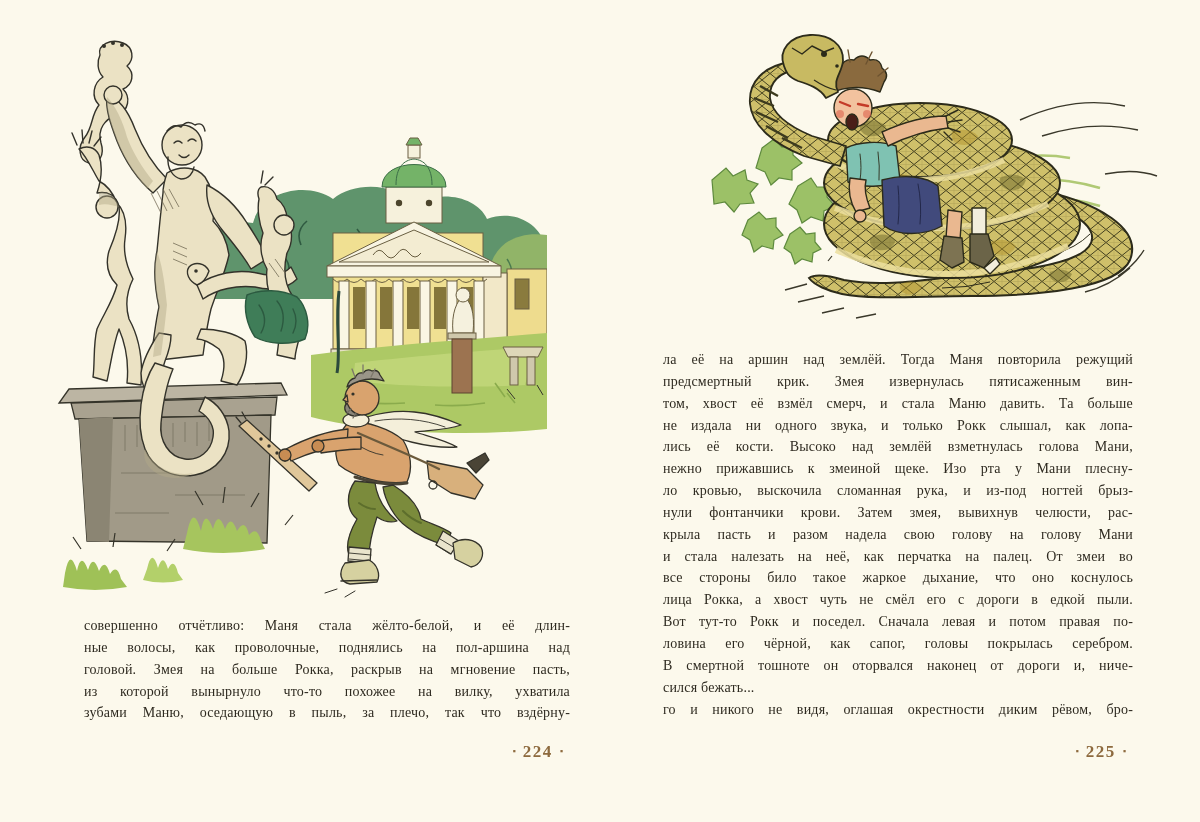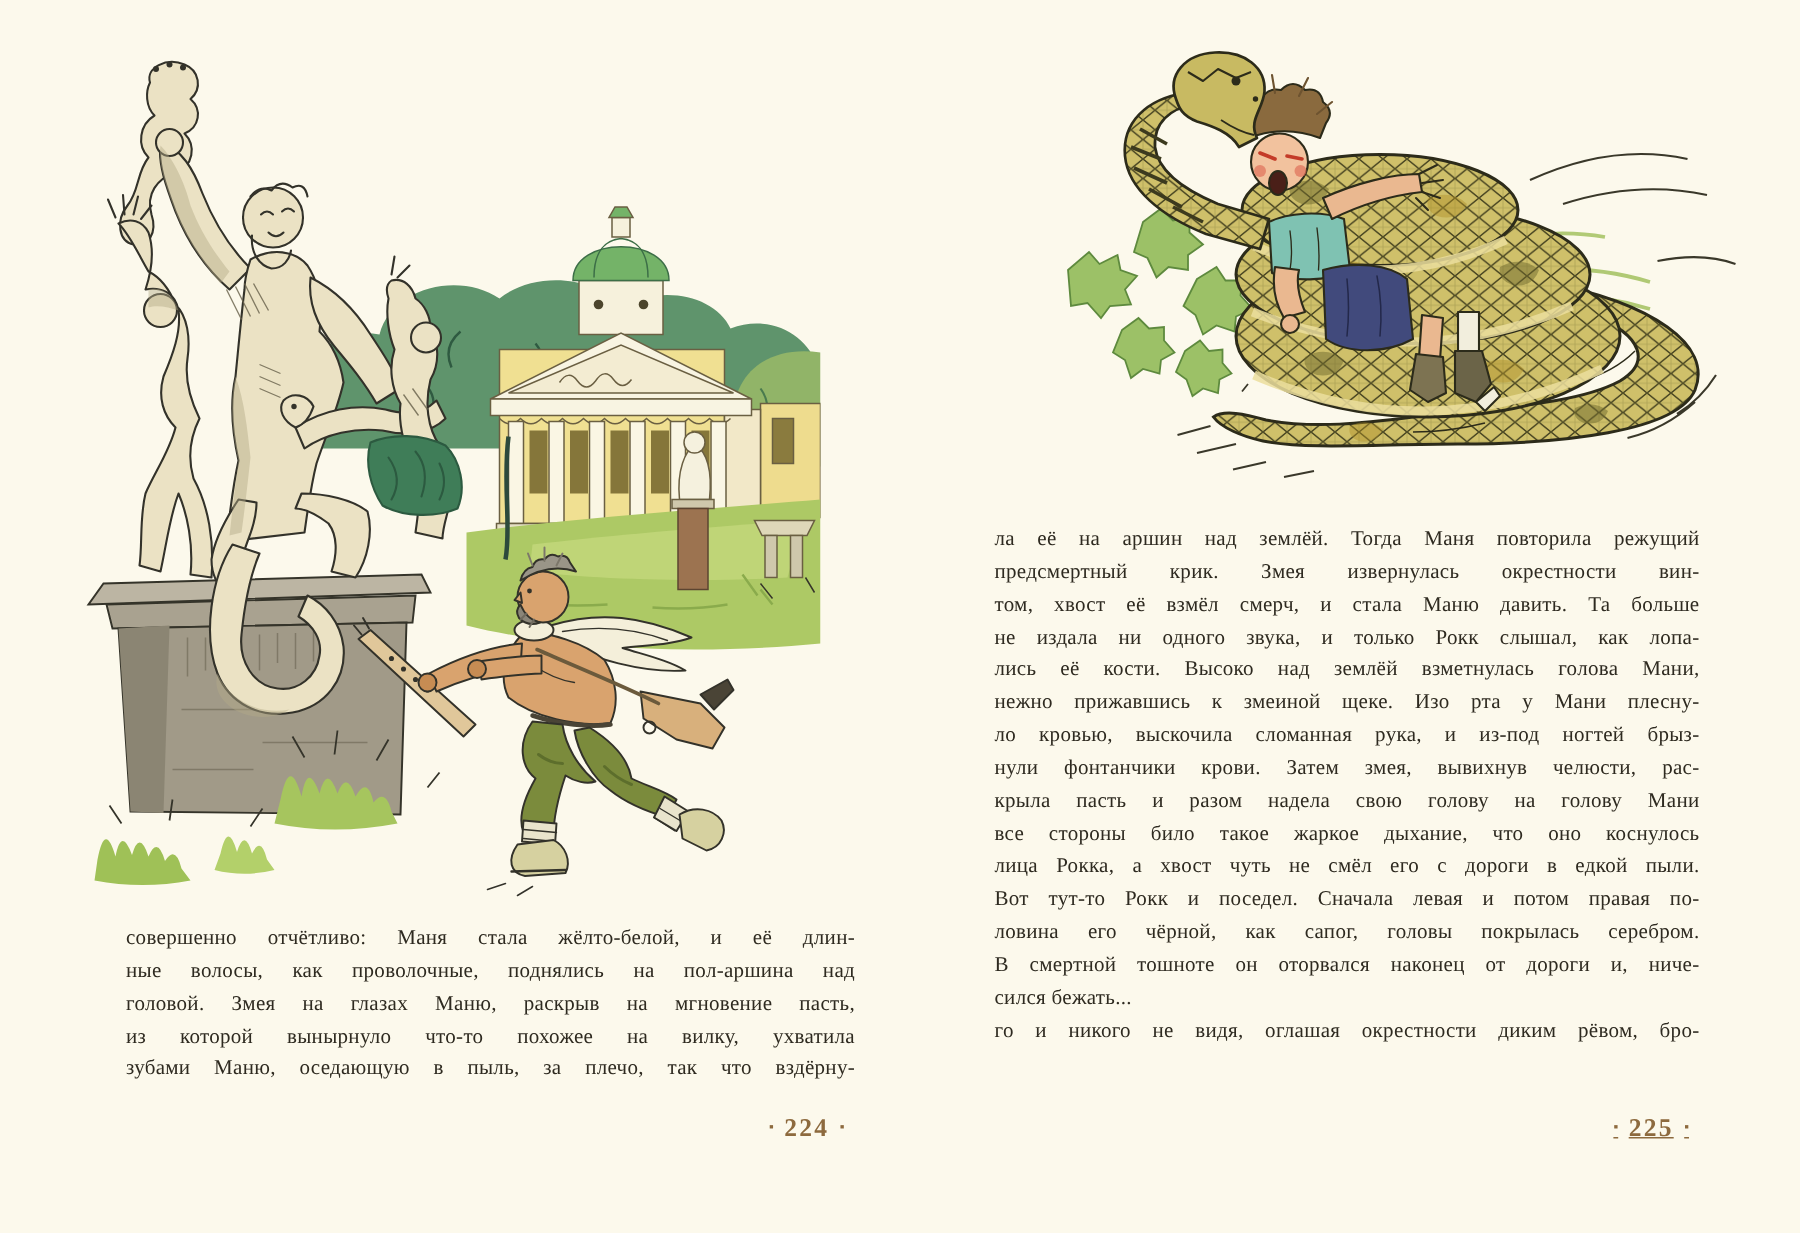--- a/index.html
+++ b/index.html
@@ -9,21 +9,21 @@
   #illu-left{left:55px;top:33px;width:492px;height:577px;}
   #illu-right{left:690px;top:28px;width:480px;height:308px;}
   .textblock{position:absolute;color:var(--ink,#2e2a20);font-size:14px;line-height:21.85px;letter-spacing:0.2px;}
   #text-left{left:84px;top:615px;width:486px;}
   #text-right{left:663px;top:349px;width:470px;}
   .tline{text-align:justify;text-align-last:justify;white-space:normal;}
   .tline.last{text-align-last:left;}
   .pagenum{position:absolute;top:742px;text-align:right;color:var(--folio,#8d6a3e);
            font-size:17px;font-weight:bold;letter-spacing:1.5px;}
   #pn-left{left:84px;width:486px;}
-  #pn-right{left:663px;width:470px;text-decoration:underline;}
+  #pn-right{left:663px;width:470px;}
   .orn{font-size:9px;vertical-align:3px;margin:0 7px;letter-spacing:0;}
   svg{display:block;}
 </style>
 </head>
 <body>
 
 <div class="spread">
 
   <section>
 
@@ -198,21 +198,21 @@
         <path d="M412,430 L430,420 L434,427 L421,440 Z" fill="#4a4436"></path>
         <circle cx="378" cy="452" r="4" fill="none"></circle>
         <path d="M303,400 C330,412 360,424 384,436" fill="none" stroke="#6b5a3c" stroke-width="2.4"></path>
         <path d="M282,556 l-12,4 M300,558 l-10,6" fill="none" stroke-width="1"></path>
       </g>
     </svg>
 
     <div id="text-left" class="textblock">
       <div class="tline">совершенно отчётливо: Маня стала жёлто-белой, и её длин-</div>
       <div class="tline">ные волосы, как проволочные, поднялись на пол-аршина над</div>
-      <div class="tline">головой. Змея на глазах Маню, раскрыв на мгновение пасть,</div>
+      <div class="tline">головой. Змея на больше Рокка, раскрыв на мгновение пасть,</div>
       <div class="tline">из которой вынырнуло что-то похожее на вилку, ухватила</div>
       <div class="tline">зубами Маню, оседающую в пыль, за плечо, так что вздёрну-</div>
     </div>
 
     <div id="pn-left" class="pagenum"><span class="orn">▪</span><span>224</span><span class="orn">▪</span></div>
   </section>
 
   <section>
 
     <svg id="illu-right" class="illu" viewBox="0 0 480 308" aria-label="Акварельная иллюстрация: огромная змея обвила кольцами женщину, подняв её над землёй; в сторону летят зелёные листья">
@@ -300,28 +300,29 @@
         <path d="M94,38 C88,22 100,8 120,7 C140,6 154,17 153,33 C152,45 142,52 148,64 L136,70 C130,60 118,56 108,53 C98,49 96,44 94,38 Z" fill="#c8ba62"></path>
         <circle cx="134" cy="26" r="3" fill="#2c2b1a" stroke="none"></circle>
         <circle cx="147" cy="38" r="1.8" fill="#2c2b1a" stroke="none"></circle>
         <path d="M102,20 l10,6 l10,-8 l12,6 l10,-4" fill="none" stroke-width="1.4"></path>
         <path d="M124,52 q12,8 22,10" fill="none" stroke-width="1.2"></path>
       </g>
     </svg>
 
     <div id="text-right" class="textblock">
       <div class="tline">ла её на аршин над землёй. Тогда Маня повторила режущий</div>
-      <div class="tline">предсмертный крик. Змея извернулась окрестности вин-</div>
+      <div class="tline">предсмертный крик. Змея извернулась пятисаженным вин-</div>
       <div class="tline">том, хвост её взмёл смерч, и стала Маню давить. Та больше</div>
       <div class="tline">не издала ни одного звука, и только Рокк слышал, как лопа-</div>
       <div class="tline">лись её кости. Высоко над землёй взметнулась голова Мани,</div>
       <div class="tline">нежно прижавшись к змеиной щеке. Изо рта у Мани плесну-</div>
       <div class="tline">ло кровью, выскочила сломанная рука, и из-под ногтей брыз-</div>
       <div class="tline">нули фонтанчики крови. Затем змея, вывихнув челюсти, рас-</div>
       <div class="tline">крыла пасть и разом надела свою голову на голову Мани</div>
+      <div class="tline">и стала налезать на неё, как перчатка на палец. От змеи во</div>
       <div class="tline">все стороны било такое жаркое дыхание, что оно коснулось</div>
       <div class="tline">лица Рокка, а хвост чуть не смёл его с дороги в едкой пыли.</div>
       <div class="tline">Вот тут-то Рокк и поседел. Сначала левая и потом правая по-</div>
       <div class="tline">ловина его чёрной, как сапог, головы покрылась серебром.</div>
       <div class="tline">В смертной тошноте он оторвался наконец от дороги и, ниче-</div>
       <div class="tline last">сился бежать...</div>
       <div class="tline">го и никого не видя, оглашая окрестности диким рёвом, бро-</div>
     </div>
 
     <div id="pn-right" class="pagenum"><span class="orn">▪</span><span>225</span><span class="orn">▪</span></div>

